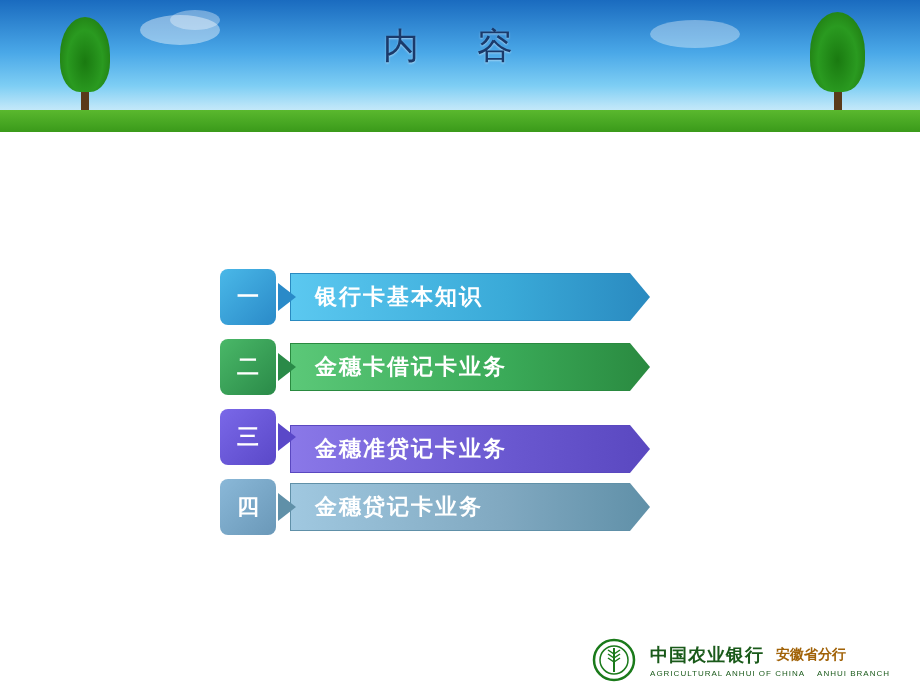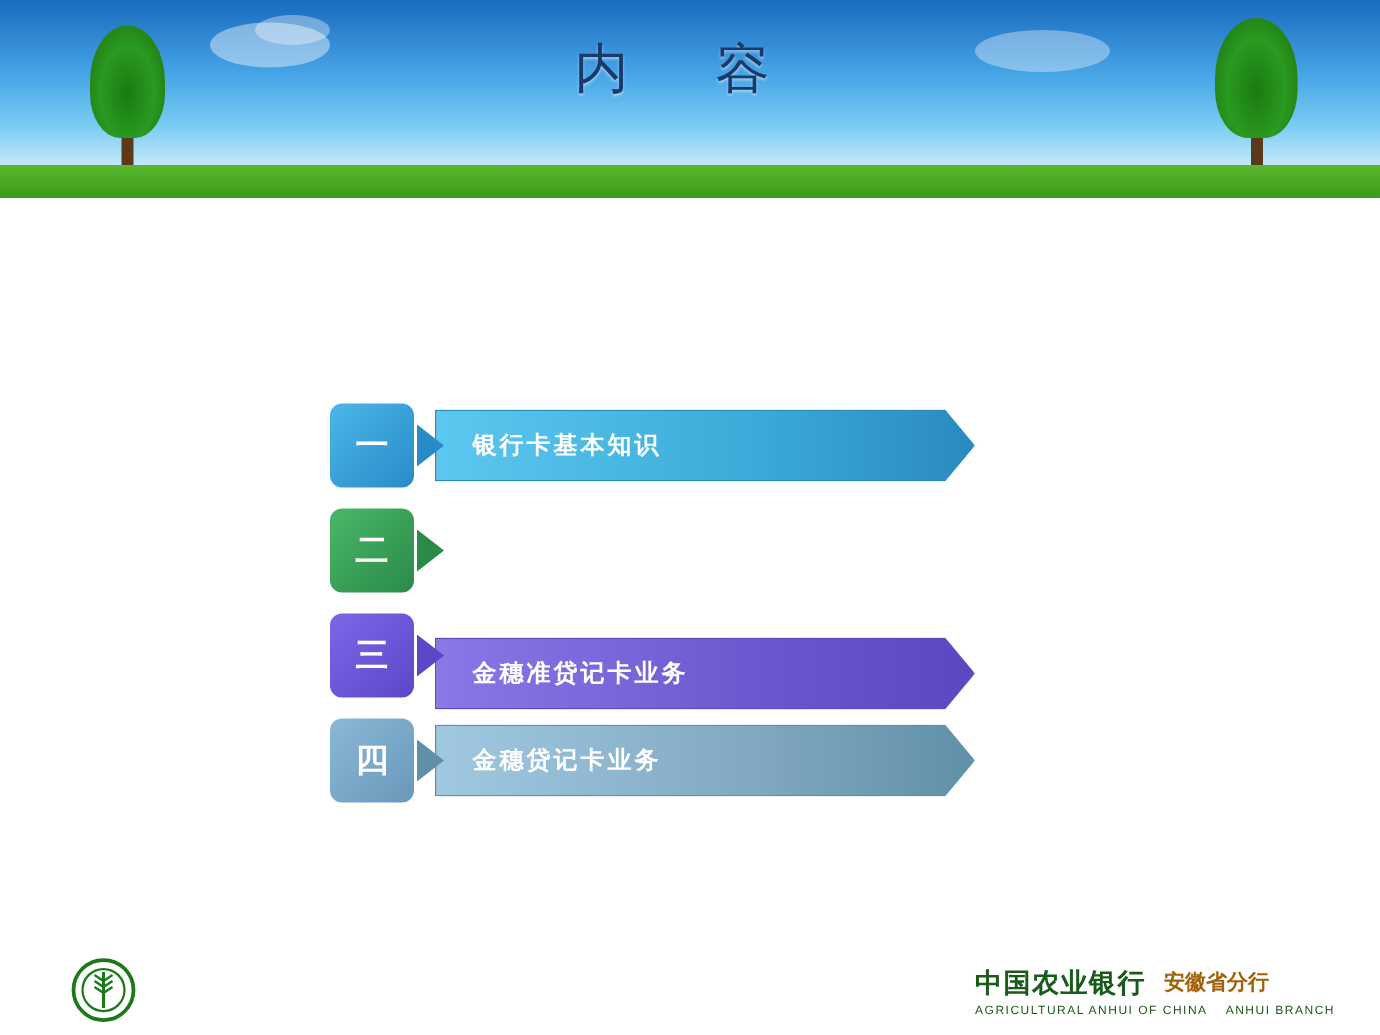--- a/index.html
+++ b/index.html
@@ -137,21 +137,21 @@
     .badge-3 { background: linear-gradient(135deg, #7a68e8 0%, #5a48c8 100%); }
     .badge-4 { background: linear-gradient(135deg, #8ab8d8 0%, #6a98b8 100%); }
 
     
     .banner {
       height: 48px;
       display: flex;
       align-items: center;
       padding-left: 24px;
       padding-right: 16px;
-      font-size: 16px;
+      font-size: 22px;
       font-weight: bold;
       color: #fff;
       position: relative;
       margin-left: -6px;
       clip-path: polygon(0 0, calc(100% - 20px) 0, 100% 50%, calc(100% - 20px) 100%, 0 100%);
       min-width: 360px;
       letter-spacing: 2px;
     }
 
     .banner-1 {
@@ -191,21 +191,21 @@
     
     .footer {
       position: absolute;
       bottom: 0;
       left: 0;
       width: 100%;
       height: 60px;
       background: #fff;
       display: flex;
       align-items: center;
-      justify-content: space-between;
+      justify-content: flex-end;
       padding-right: 30px;
       gap: 14px;
       padding-left: 47px;
     }
 
     .bank-name-cn {
       font-size: 18px;
       font-weight: bold;
       color: #1a5a1a;
       letter-spacing: 1px;
@@ -268,20 +268,21 @@
 
   <div class="menu-row">
     <div class="badge badge-1">一</div>
     <div class="arrow-connector arrow-1"></div>
     <div class="banner banner-1">银行卡基本知识</div>
   </div>
 
   <div class="menu-row">
     <div class="badge badge-2">二</div>
     <div class="arrow-connector arrow-2"></div>
+    <div class="banner banner-2">金穗卡借记卡业务</div>
   </div>
 
   <div class="menu-row">
     <div class="badge badge-3">三</div>
     <div class="arrow-connector arrow-3"></div>
     <div class="banner banner-3">金穗准贷记卡业务</div>
   </div>
 
   <div class="menu-row">
     <div class="badge badge-4">四</div>

